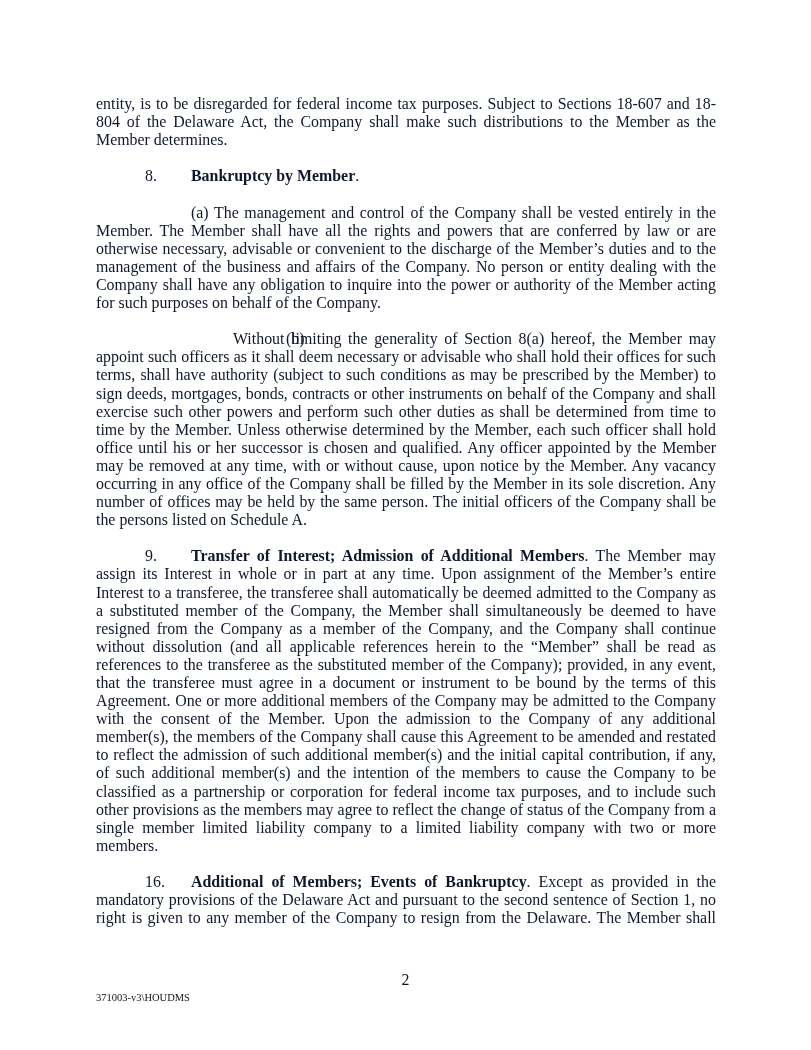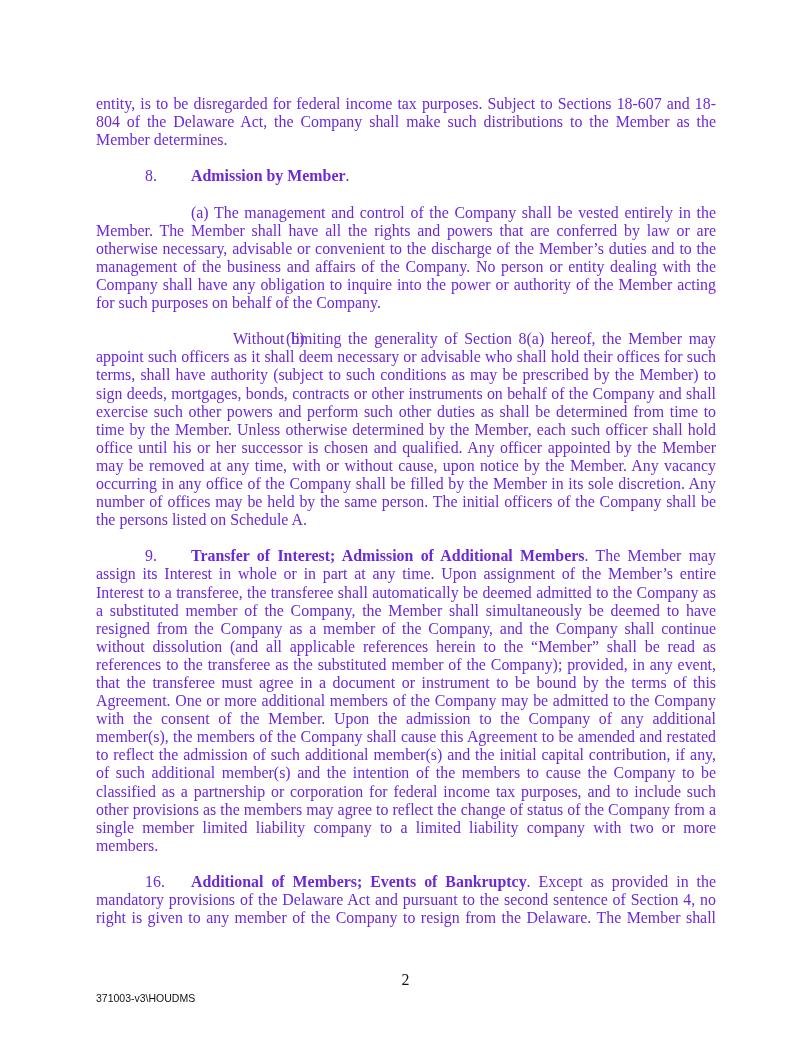--- a/index.html
+++ b/index.html
@@ -1,63 +1,63 @@
 <!DOCTYPE html>
 <html><head>
 <meta charset="utf-8">
 <style>
   html, body { margin: 0; padding: 0; background: #ffffff; }
   body { width: 811px; height: 1050px; position: relative; overflow: hidden; }
   .page {
     position: absolute; left: 96px; top: 95px; width: 620px;
     font-family: "Liberation Serif", serif; font-size: 15.9px; line-height: 18.1px;
-    color: #6d28d9;
+    color: #0f172a;
   }
   p { margin: 0; text-align: justify; }
   p.gap { margin-top: 18.1px; }
   .just-last { text-align-last: justify; }
   .num { display: inline-block; width: 46px; margin-left: 49px; }
   b { font-weight: bold; }
   .ind1 { text-indent: 95px; }
   .u { }
   .tab-b { display: inline-block; width: 42px; }
   .footer-page {
     position: absolute; left: 0; width: 811px; top: 971px; text-align: center;
     font-family: "Liberation Serif", serif; font-size: 15.9px; color: #111;
   }
   .footer-id {
     position: absolute; left: 96px; top: 992px;
-    font-family: Liberation Sans, sans-serif; font-size: 10.5px; color: #111;
+    font-family: Liberation Serif, serif; font-size: 10.5px; color: #111;
   }
 </style>
 </head>
 <body>
 
 <div class="page">
 
   <p class="just-last" style="text-align-last:left;">
     <span>entity, is to be disregarded for federal income tax purposes.  Subject to Sections 18-607 and 18-804 of the Delaware Act, the Company shall make such distributions to the Member as the Member determines.</span>
   </p>
 
   <p class="gap" style="text-align:left;">
-    <span class="num">8.</span><b>Admission by Member</b><span>.</span>
+    <span class="num">8.</span><b>Bankruptcy by Member</b><span>.</span>
   </p>
 
   <p class="gap ind1">
     <span>(a) The management and control of the Company shall be vested entirely in the Member.  The Member shall have all the rights and powers that are conferred by law or are otherwise necessary, advisable or convenient to the discharge of the Member’s duties and to the management of the business and affairs of the Company.  No person or entity dealing with the Company shall have any obligation to inquire into the power or authority of the Member acting for such purposes on behalf of the Company.</span>
   </p>
 
   <p class="gap ind1">
     <span class="tab-b">(b)</span><span>Without limiting the generality of Section 8(a) hereof, the Member may appoint such officers as it shall deem necessary or advisable who shall hold their offices for such terms, shall have authority (subject to such conditions as may be prescribed by the Member) to sign deeds, mortgages, bonds, contracts or other instruments on behalf of the Company and shall exercise such other powers and perform such other duties as shall be determined from time to time by the Member.  Unless otherwise determined by the Member, each such officer shall hold office until his or her successor is chosen and qualified.  Any officer appointed by the Member may be removed at any time, with or without cause, upon notice by the Member.  Any vacancy occurring in any office of the Company shall be filled by the Member in its sole discretion.  Any number of offices may be held by the same person.  The initial officers of the Company shall be the persons listed on </span><span class="u">Schedule A</span><span>.</span>
   </p>
 
   <p class="gap">
     <span class="num">9.</span><b>Transfer of Interest; Admission of Additional Members</b><span>.  The Member may assign its Interest in whole or in part at any time.  Upon assignment of the Member’s entire Interest to a transferee, the transferee shall automatically be deemed admitted to the Company as a substituted member of the Company, the Member shall simultaneously be deemed to have resigned from the Company as a member of the Company, and the Company shall continue without dissolution (and all applicable references herein to the “Member” shall be read as references to the transferee as the substituted member of the Company); provided, in any event, that the transferee must agree in a document or instrument to be bound by the terms of this Agreement.  One or more additional members of the Company may be admitted to the Company with the consent of the Member.  Upon the admission to the Company of any additional member(s), the members of the Company shall cause this Agreement to be amended and restated to reflect the admission of such additional member(s) and the initial capital contribution, if any, of such additional member(s) and the intention of the members to cause the Company to be classified as a partnership or corporation for federal income tax purposes, and to include such other provisions as the members may agree to reflect the change of status of the Company from a single member limited liability company to a limited liability company with two or more members.</span>
   </p>
 
   <p class="gap" style="text-align-last:justify;">
-    <span class="num">16.</span><b>Additional of Members; Events of Bankruptcy</b><span>.  Except as provided in the mandatory provisions of the Delaware Act and pursuant to the second sentence of </span><span class="u">Section 4</span><span>, no right is given to any member of the Company to resign from the Delaware.  The Member shall</span>
+    <span class="num">16.</span><b>Additional of Members; Events of Bankruptcy</b><span>.  Except as provided in the mandatory provisions of the Delaware Act and pursuant to the second sentence of </span><span class="u">Section 1</span><span>, no right is given to any member of the Company to resign from the Delaware.  The Member shall</span>
   </p>
 
 </div>
 
 <div class="footer-page">2</div>
 <div class="footer-id">371003-v3\HOUDMS</div>
 
 </body></html>

